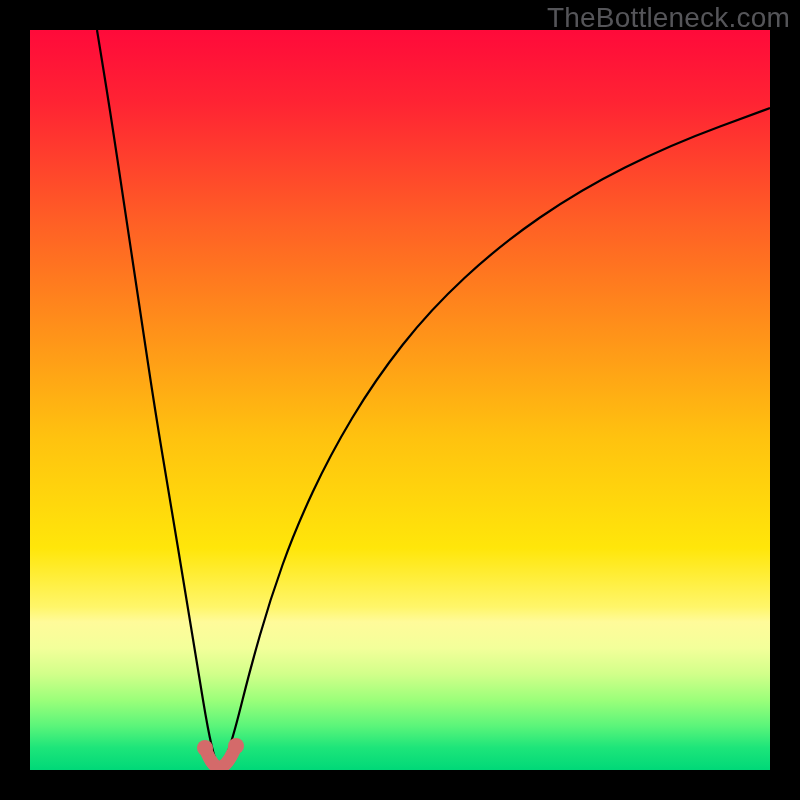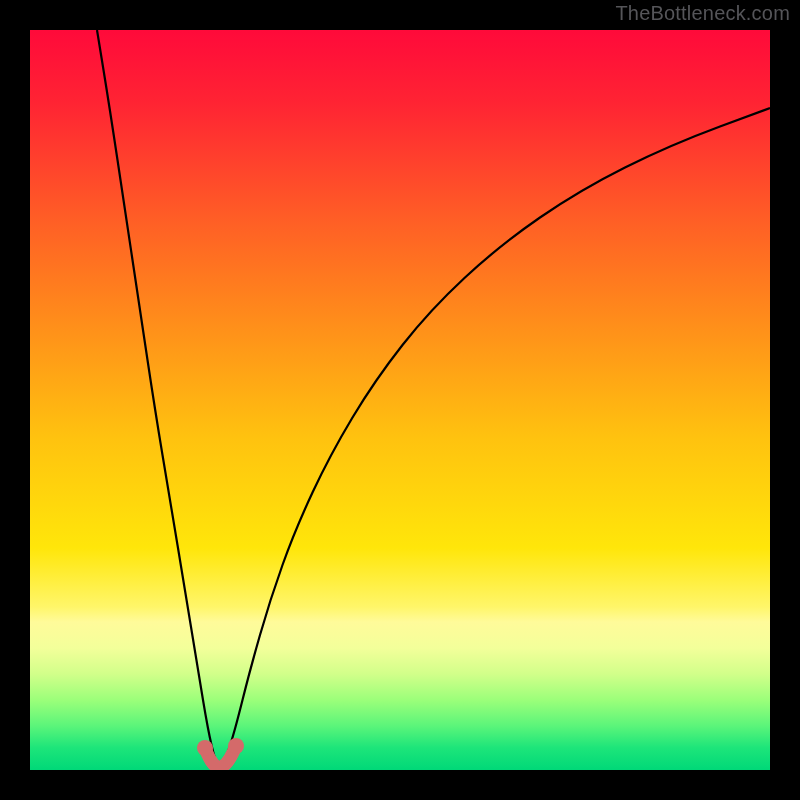--- a/index.html
+++ b/index.html
@@ -19,21 +19,21 @@
   svg {
     position: absolute;
     top: 0;
     left: 0;
   }
   .watermark {
     position: absolute;
     top: 2px;
     right: 10px;
     color: #555559;
-    font-size: 20px;
+    font-size: 28px;
     font-weight: 400;
     letter-spacing: 0.2px;
     user-select: none;
   }
 </style>
 </head>
 <body>
 
 <div class="stage">
 

